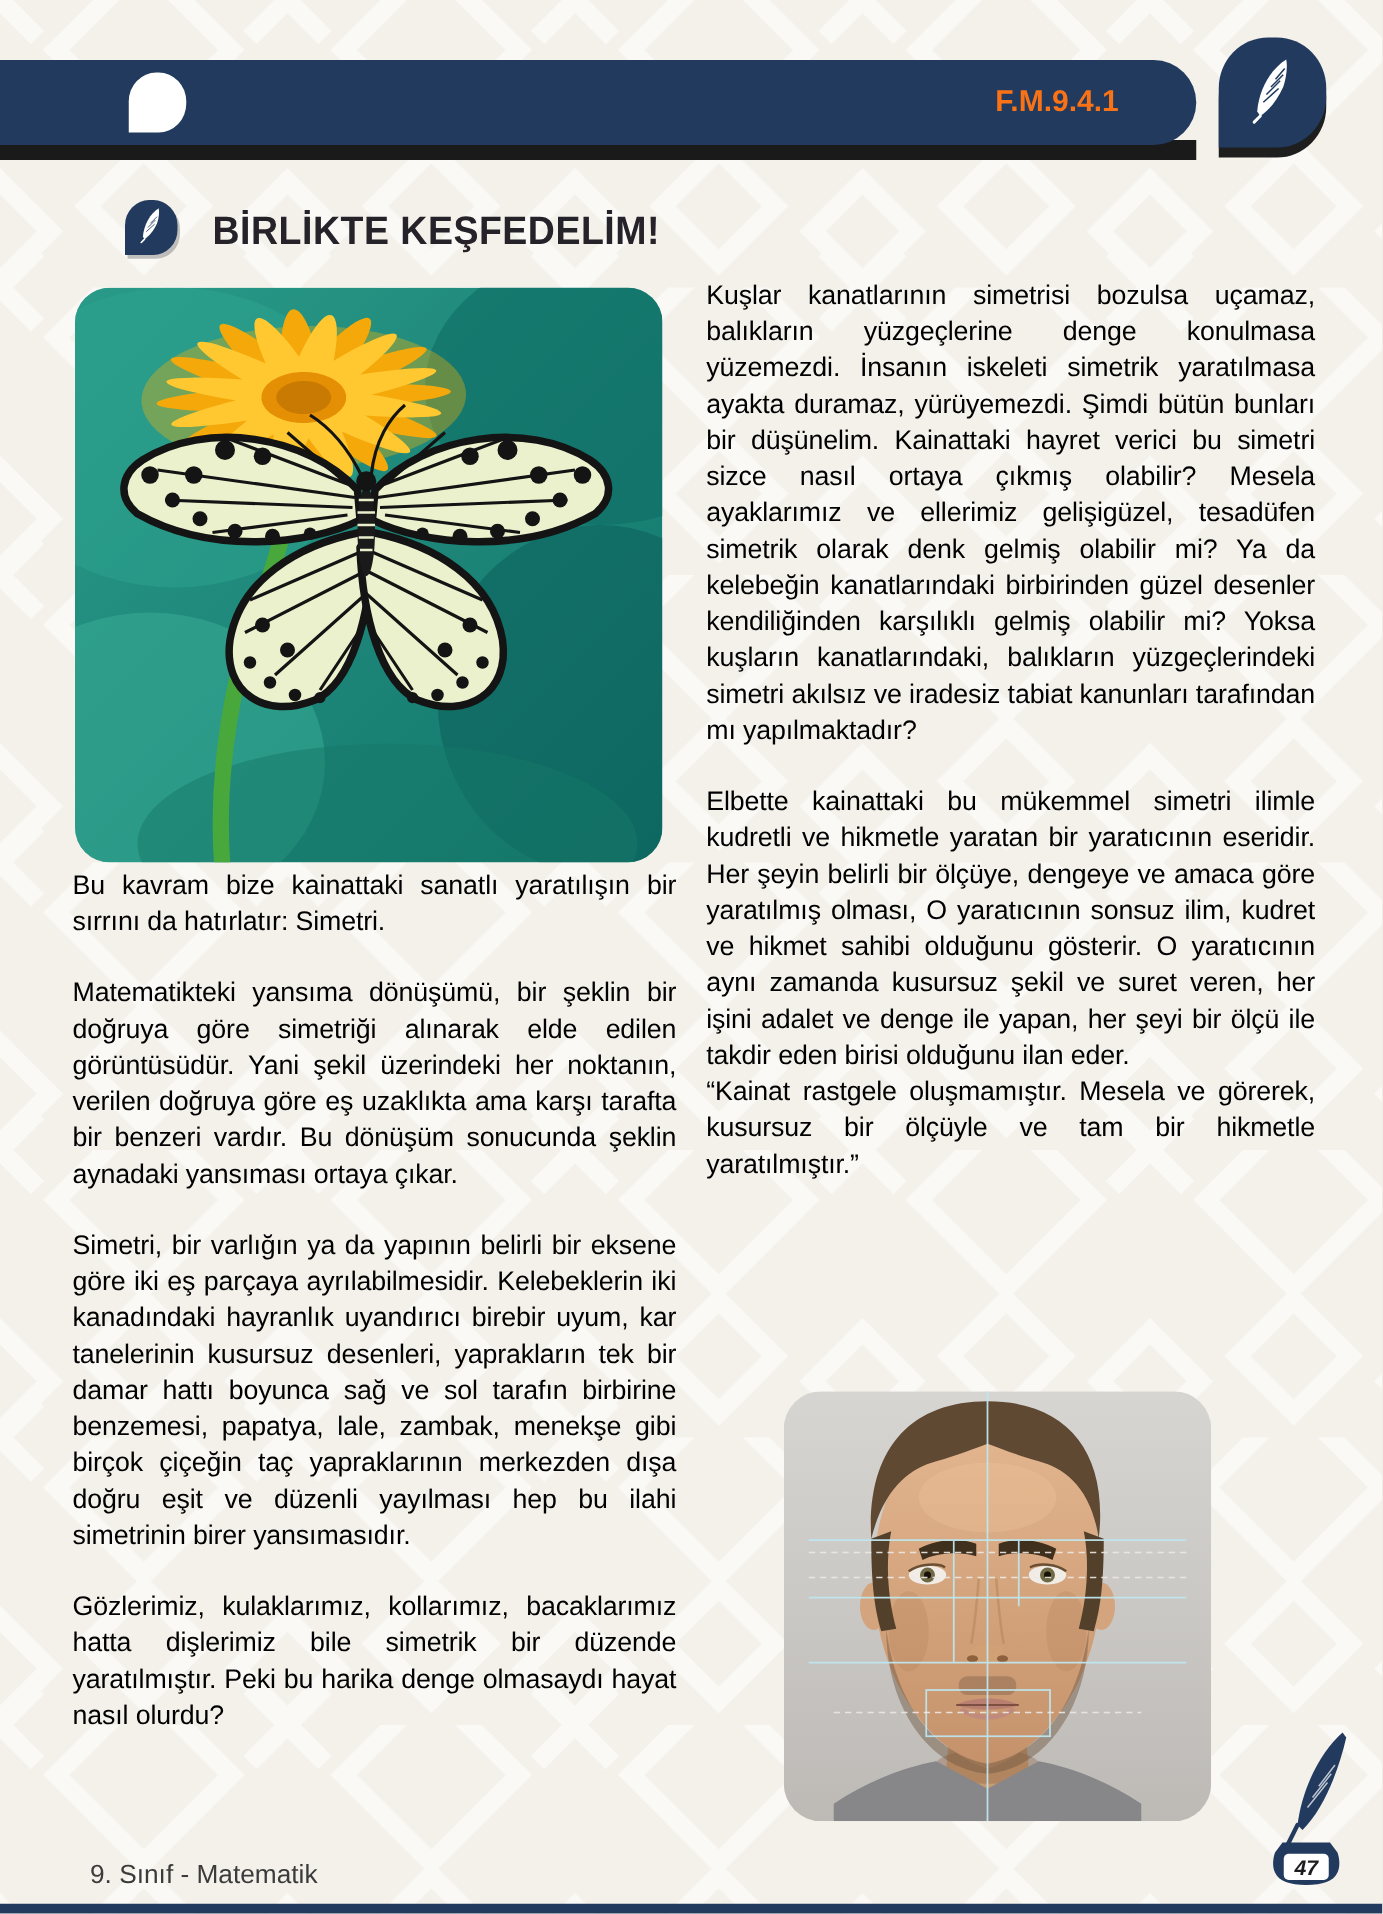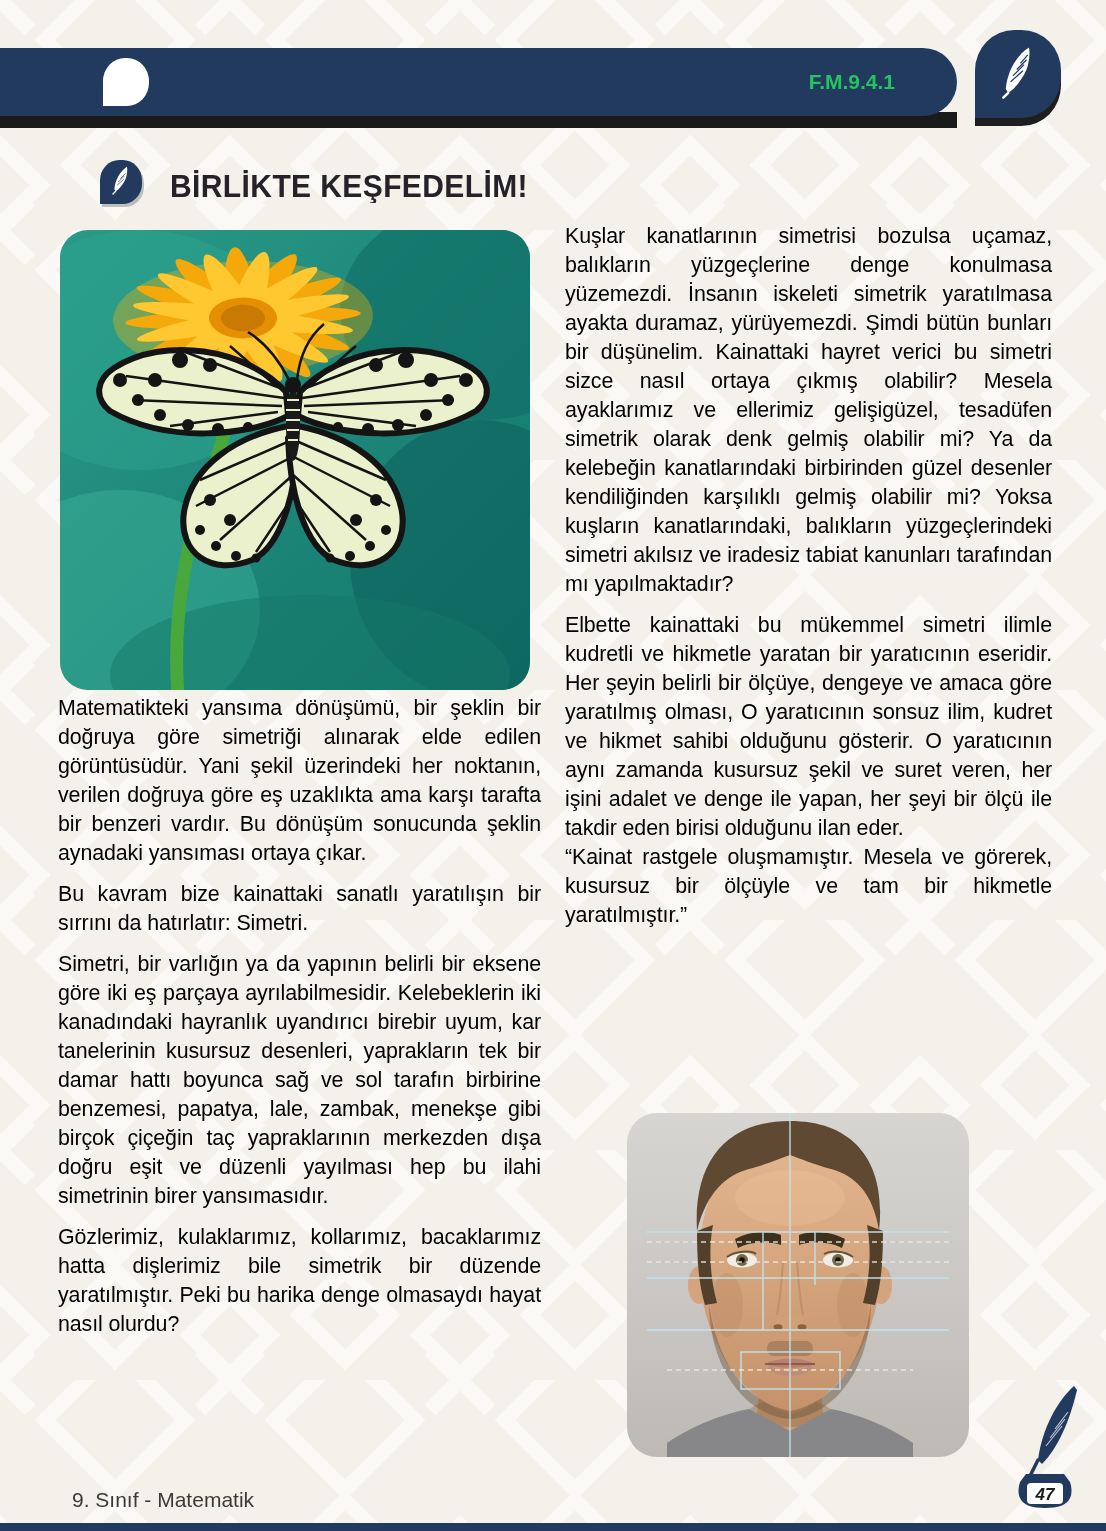--- a/index.html
+++ b/index.html
@@ -7,40 +7,40 @@
   .page{position:relative;width:1106px;height:1531px;background:#f4f1eb;overflow:hidden;}
   .pattern{position:absolute;left:0;top:0;z-index:0;}
   
   .header-shadow{position:absolute;left:0;top:112px;width:957px;height:16px;background:#1a1a1a;z-index:1;}
   .header-bar{position:absolute;left:0;top:48px;width:957px;height:68px;background:#213a5e;
               border-radius:0 34px 34px 0 / 0 50% 50% 0;z-index:2;}
   .header-logo{position:absolute;left:103px;top:10px;width:46px;height:48px;background:#ffffff;
                border-radius:48% 48% 48% 0;}
   .header-title{position:absolute;left:172px;top:0;height:68px;line-height:68px;color:#ffffff;
                 font-size:27px;font-weight:bold;letter-spacing:.2px;}
-  .header-code{position:absolute;right:62px;top:0;height:68px;line-height:68px;color:#22c55e;
-               font-size:21px;font-weight:bold;}
+  .header-code{position:absolute;right:62px;top:0;height:68px;line-height:68px;color:#f97316;
+               font-size:24px;font-weight:bold;}
   .header-drop{position:absolute;left:975px;top:30px;width:86px;height:88px;background:#213a5e;
                border-radius:46% 46% 46% 0;z-index:3;filter:drop-shadow(0 8px 0 #1e1e1e);
                display:flex;align-items:center;justify-content:center;}
   
   .section-icon{position:absolute;left:100px;top:160px;width:42px;height:44px;background:#213a5e;
                 border-radius:46% 46% 46% 0;display:flex;align-items:center;justify-content:center;
                 box-shadow:2px 3px 0 rgba(120,120,120,.45);z-index:2;}
   .section-title{position:absolute;left:170px;top:168px;font-size:30px;font-weight:800;color:#262229;
                  letter-spacing:.4px;transform:scaleY(1.06);transform-origin:left top;z-index:2;}
   
   .photo{position:absolute;border-radius:28px;overflow:hidden;z-index:2;}
   .butterfly{left:60px;top:230px;width:470px;height:460px;}
   .face{left:627px;top:1113px;width:342px;height:344px;border-radius:30px;}
   
   .col{position:absolute;z-index:2;color:#000000;font-size:21.4px;line-height:29px;
        text-align:justify;letter-spacing:-.1px;}
   .col p{margin:0;}
-  .col p + p{margin-top:12px;}
+  .col p + p{margin-top:28px;}
   .col p.no-gap{margin-top:0;}
   .left-col{left:58px;top:694px;width:483px;}
   .right-col{left:565px;top:222px;width:487px;}
   
   .footer-text{position:absolute;left:48px;top:1488px;font-size:21px;color:#3b3b3b;z-index:2;margin-left:24px;}
   .page-badge{position:absolute;left:1010px;top:1384px;width:70px;height:126px;z-index:2;font-style:italic;}
   .bottom-bar{position:absolute;left:0;top:1523px;width:1106px;height:8px;background:#213a5e;z-index:2;}
 </style>
 </head>
 <body>
@@ -155,22 +155,22 @@
       <g>
         <ellipse cx="233" cy="195" rx="7" ry="36" fill="#1a1a1a"></ellipse>
         <path d="M227,170 h12 M226,180 h14 M226,190 h14 M227,200 h12 M228,210 h10" stroke="#e8edcc" stroke-width="2"></path>
         <circle cx="233" cy="155" r="8" fill="#141414"></circle>
         <path d="M229,150 C218,128 204,112 188,102 M237,150 C240,122 252,104 264,94" stroke="#141414" stroke-width="2.5" fill="none"></path>
       </g>
     </svg>
   </div>
 
   <div class="col left-col">
+    <p>Bu kavram bize kainattaki sanatlı yaratılışın bir sırrını da hatırlatır: Simetri.</p>
     <p>Matematikteki yansıma dönüşümü, bir şeklin bir doğruya göre simetriği alınarak elde edilen görüntüsüdür. Yani şekil üzerindeki her noktanın, verilen doğruya göre eş uzaklıkta ama karşı tarafta bir benzeri vardır. Bu dönüşüm sonucunda şeklin aynadaki yansıması ortaya çıkar.</p>
-    <p>Bu kavram bize kainattaki sanatlı yaratılışın bir sırrını da hatırlatır: Simetri.</p>
     <p>Simetri, bir varlığın ya da yapının belirli bir eksene göre iki eş parçaya ayrılabilmesidir. Kelebeklerin iki kanadındaki hayranlık uyandırıcı birebir uyum, kar tanelerinin kusursuz desenleri, yaprakların tek bir damar hattı boyunca sağ ve sol tarafın birbirine benzemesi, papatya, lale, zambak, menekşe gibi birçok çiçeğin taç yapraklarının merkezden dışa doğru eşit ve düzenli yayılması hep bu ilahi simetrinin birer yansımasıdır.</p>
     <p>Gözlerimiz, kulaklarımız, kollarımız, bacaklarımız hatta dişlerimiz bile simetrik bir düzende yaratılmıştır. Peki bu harika denge olmasaydı hayat nasıl olurdu?</p>
   </div>
 
   <div class="col right-col">
     <p>Kuşlar kanatlarının simetrisi bozulsa uçamaz, balıkların yüzgeçlerine denge konulmasa yüzemezdi. İnsanın iskeleti simetrik yaratılmasa ayakta duramaz, yürüyemezdi. Şimdi bütün bunları bir düşünelim. Kainattaki hayret verici bu simetri sizce nasıl ortaya çıkmış olabilir? Mesela ayaklarımız ve ellerimiz gelişigüzel, tesadüfen simetrik olarak denk gelmiş olabilir mi? Ya da kelebeğin kanatlarındaki birbirinden güzel desenler kendiliğinden karşılıklı gelmiş olabilir mi? Yoksa kuşların kanatlarındaki, balıkların yüzgeçlerindeki simetri akılsız ve iradesiz tabiat kanunları tarafından mı yapılmaktadır?</p>
     <p>Elbette kainattaki bu mükemmel simetri ilimle kudretli ve hikmetle yaratan bir yaratıcının eseridir. Her şeyin belirli bir ölçüye, dengeye ve amaca göre yaratılmış olması, O yaratıcının sonsuz ilim, kudret ve hikmet sahibi olduğunu gösterir. O yaratıcının aynı zamanda kusursuz şekil ve suret veren, her işini adalet ve denge ile yapan, her şeyi bir ölçü ile takdir eden birisi olduğunu ilan eder.</p>
     <p class="no-gap">“Kainat rastgele oluşmamıştır. Mesela ve görerek, kusursuz bir ölçüyle ve tam bir hikmetle yaratılmıştır.”</p>
   </div>
 

